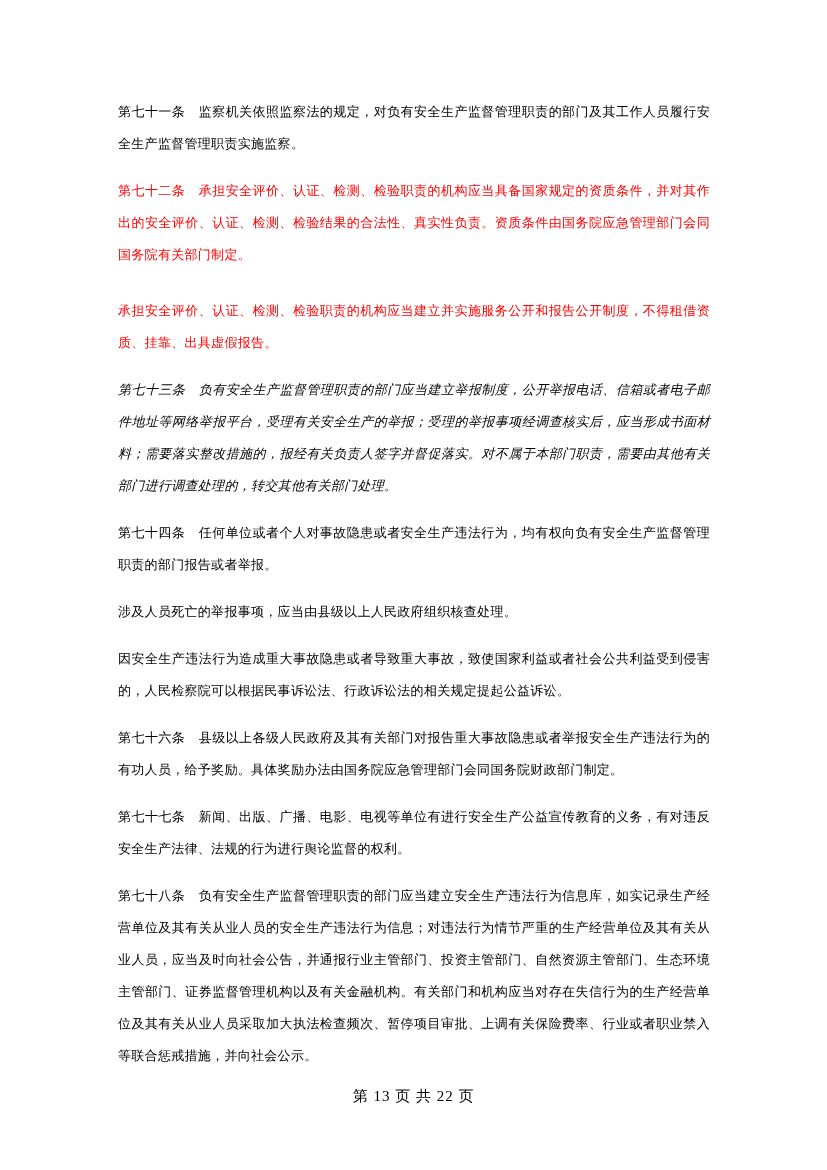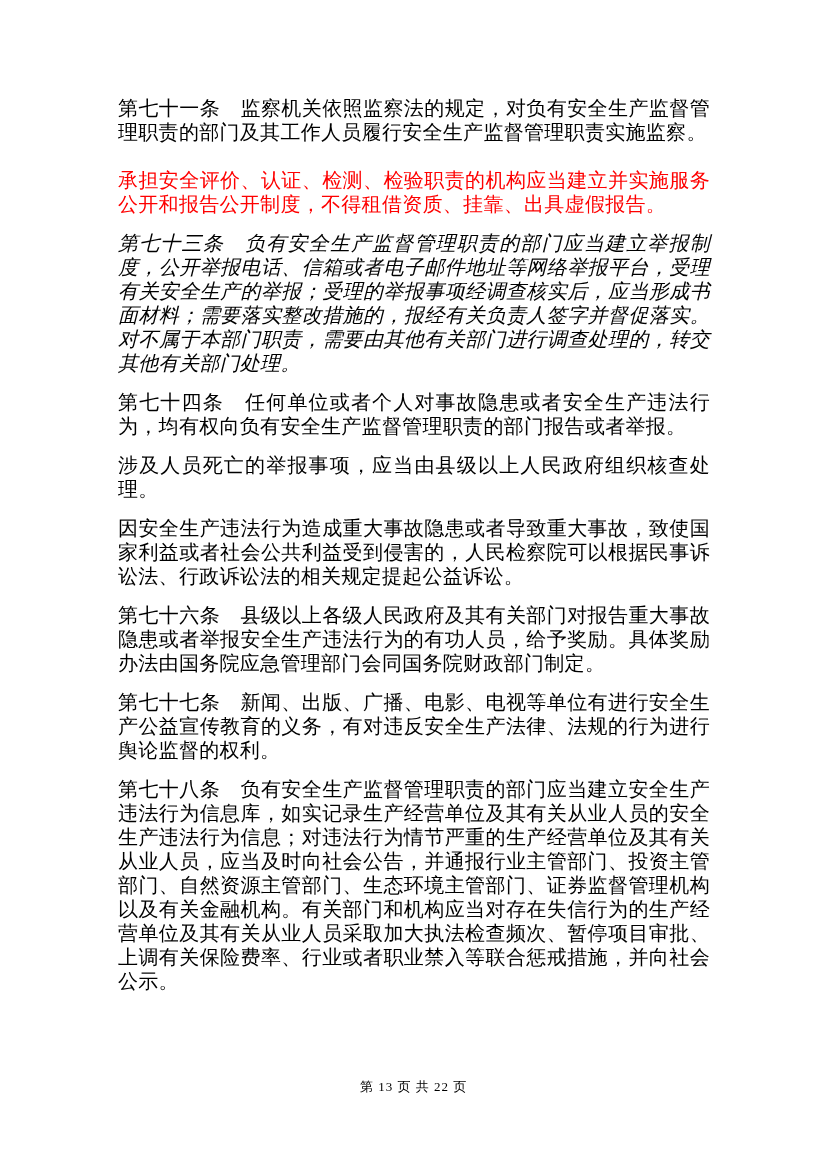--- a/index.html
+++ b/index.html
@@ -16,45 +16,46 @@
   .page {
     position: relative;
     width: 827px;
     height: 1170px;
     box-sizing: border-box;
     padding: 96px 117px 0 118px;
     background: #ffffff;
   }
   .content p {
     margin: 0 0 15px 0;
-    font-size: 20px;
-    line-height: 24px;
+    font-size: 13px;
+    line-height: 32px;
     letter-spacing: 0.3px;
     text-align: justify;
     text-justify: inter-ideograph;
     color: #000000;
     word-break: break-all;
   }
   .footer {
     position: absolute;
     left: 0;
-    bottom: 74px;
+    bottom: 64px;
     width: 100%;
     text-align: center;
-    font-size: 13px;
+    font-size: 15px;
     letter-spacing: 1px;
     color: #000000;
   }
 </style>
 </head>
 <body>
 
 <div class="page">
   <div class="content">
     <p style="color: rgb(0, 0, 0);">第七十一条　监察机关依照监察法的规定，对负有安全生产监督管理职责的部门及其工作人员履行安全生产监督管理职责实施监察。</p>
+    <p style="color: rgb(254, 0, 0);">第七十二条　承担安全评价、认证、检测、检验职责的机构应当具备国家规定的资质条件，并对其作出的安全评价、认证、检测、检验结果的合法性、真实性负责。资质条件由国务院应急管理部门会同国务院有关部门制定。</p>
     <p style="color: rgb(254, 0, 0); margin-top: 24px;">承担安全评价、认证、检测、检验职责的机构应当建立并实施服务公开和报告公开制度，不得租借资质、挂靠、出具虚假报告。</p>
     <p style="color: rgb(0, 0, 0); font-style: italic;">第七十三条　负有安全生产监督管理职责的部门应当建立举报制度，公开举报电话、信箱或者电子邮件地址等网络举报平台，受理有关安全生产的举报；受理的举报事项经调查核实后，应当形成书面材料；需要落实整改措施的，报经有关负责人签字并督促落实。对不属于本部门职责，需要由其他有关部门进行调查处理的，转交其他有关部门处理。</p>
     <p style="color: rgb(0, 0, 0);">第七十四条　任何单位或者个人对事故隐患或者安全生产违法行为，均有权向负有安全生产监督管理职责的部门报告或者举报。</p>
     <p style="color: rgb(0, 0, 0);">涉及人员死亡的举报事项，应当由县级以上人民政府组织核查处理。</p>
     <p style="color: #000000;">因安全生产违法行为造成重大事故隐患或者导致重大事故，致使国家利益或者社会公共利益受到侵害的，人民检察院可以根据民事诉讼法、行政诉讼法的相关规定提起公益诉讼。</p>
     <p style="color: rgb(0, 0, 0);">第七十六条　县级以上各级人民政府及其有关部门对报告重大事故隐患或者举报安全生产违法行为的有功人员，给予奖励。具体奖励办法由国务院应急管理部门会同国务院财政部门制定。</p>
     <p style="color: rgb(0, 0, 0);">第七十七条　新闻、出版、广播、电影、电视等单位有进行安全生产公益宣传教育的义务，有对违反安全生产法律、法规的行为进行舆论监督的权利。</p>
     <p style="color: rgb(0, 0, 0);">第七十八条　负有安全生产监督管理职责的部门应当建立安全生产违法行为信息库，如实记录生产经营单位及其有关从业人员的安全生产违法行为信息；对违法行为情节严重的生产经营单位及其有关从业人员，应当及时向社会公告，并通报行业主管部门、投资主管部门、自然资源主管部门、生态环境主管部门、证券监督管理机构以及有关金融机构。有关部门和机构应当对存在失信行为的生产经营单位及其有关从业人员采取加大执法检查频次、暂停项目审批、上调有关保险费率、行业或者职业禁入等联合惩戒措施，并向社会公示。</p>
   </div>
   <div class="footer">

